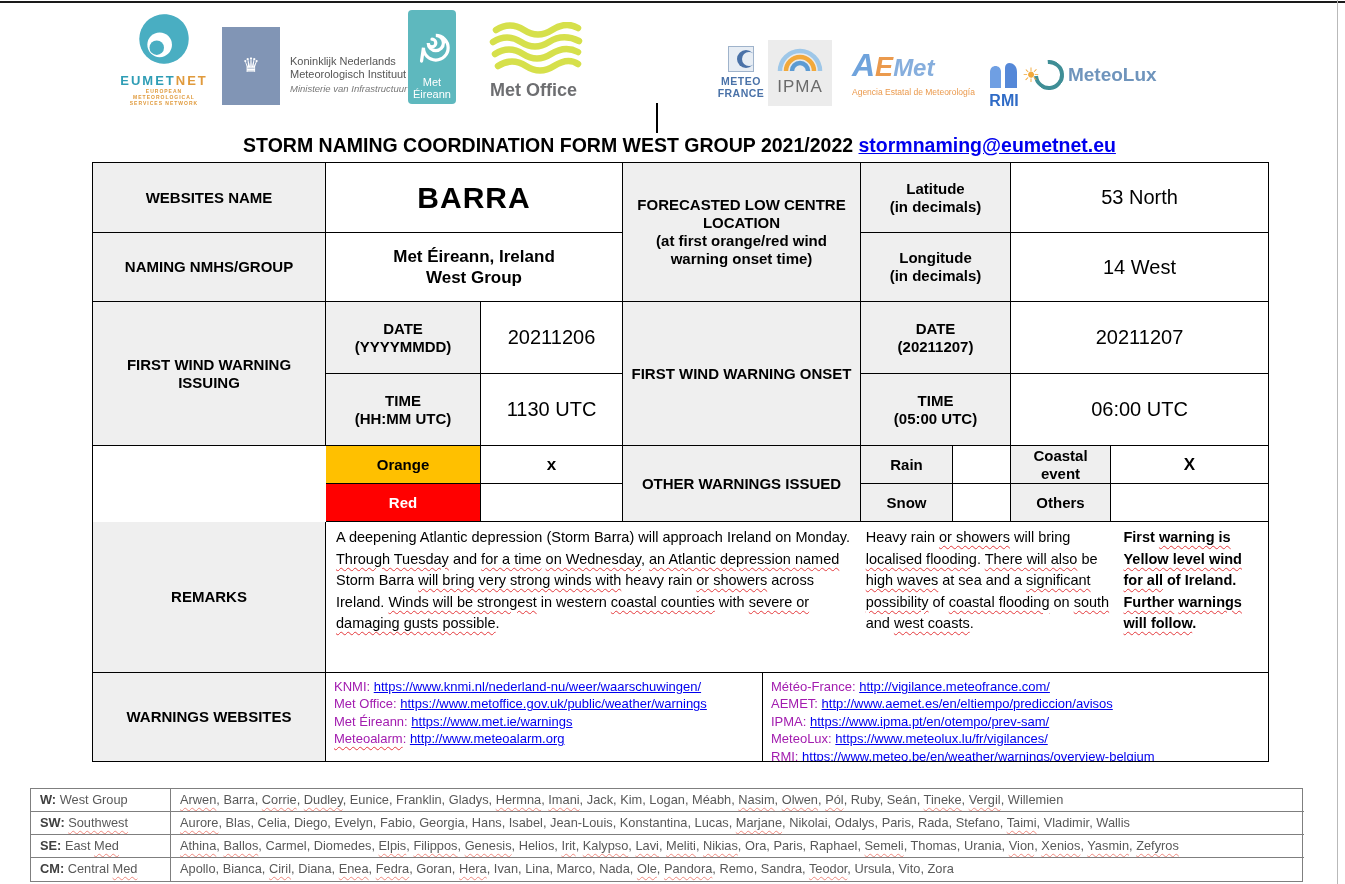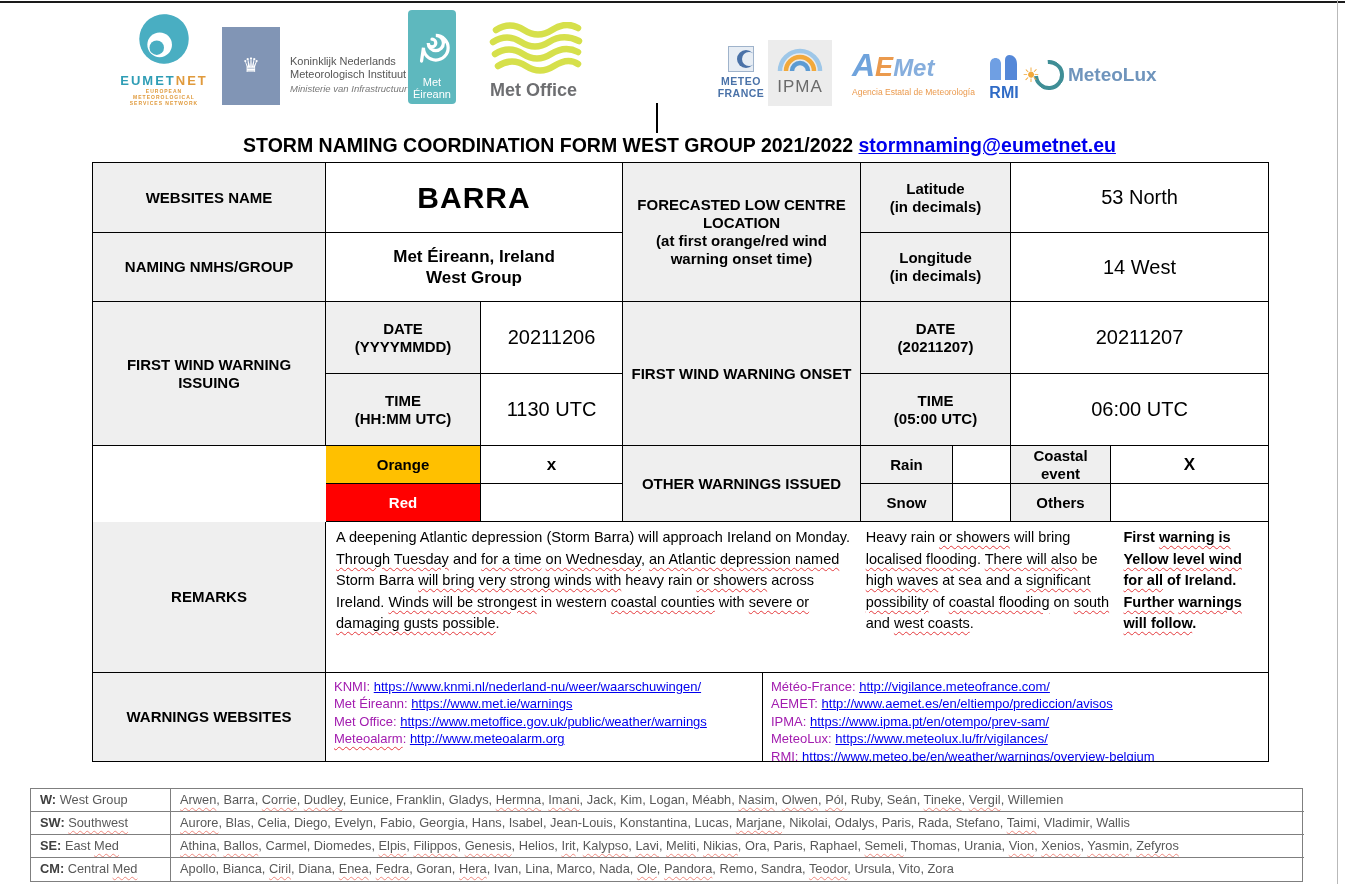--- a/index.html
+++ b/index.html
@@ -40,21 +40,21 @@
   .mf-t{color:#4a72a8;font-weight:bold;font-size:10.5px;line-height:12px;margin-top:3px;letter-spacing:.5px;}
   
   .ipma{left:768px;top:40px;width:64px;height:66px;background:#ececec;text-align:center;padding-top:6px;box-sizing:border-box;}
   .ipma-t{color:#6b6b6b;font-size:17px;letter-spacing:1px;margin-top:1px;}
   
   .aemet{left:852px;top:50px;width:130px;text-align:left;}
   .ae-name{font-style:italic;font-weight:bold;line-height:30px;}
   .ae-a{color:#6fa3dc;font-size:32px;} .ae-e{color:#eb9a4d;font-size:27px;} .ae-m{color:#86aedd;font-size:24px;}
   .ae-tag{color:#eb9a4d;font-size:8.5px;margin-top:1px;}
   
-  .rmi{left:984px;top:52px;width:40px;text-align:center;}
+  .rmi{left:984px;top:60px;width:40px;text-align:center;}
   .rmi-t{color:#2f6bc6;font-weight:bold;font-size:16px;margin-top:-2px;}
   
   .mlux{left:1022px;top:60px;display:flex;align-items:center;}
   .mlux-sun{color:#f2a93b;font-size:20px;margin-right:-6px;z-index:2;}
   .mlux-swirl{width:22px;height:22px;border:4px solid #3f8e96;border-left-color:transparent;border-radius:50%;transform:rotate(40deg);}
   .mlux-t{color:#6f94bc;font-weight:bold;font-size:19px;margin-left:4px;}
 
   
   .title{position:absolute;left:92px;top:134px;width:1175px;text-align:center;
          font-size:19.5px;font-weight:bold;white-space:nowrap;}
@@ -297,22 +297,22 @@
         <p><span>A deepening Atlantic depression (Storm Barra) will approach Ireland on Monday. </span><span class="sq">Through Tuesday</span><span> and </span><span class="sq">for a time</span><span> </span><span class="sq">on Wednesday</span><span>, </span><span class="sq">an Atlantic depression named</span><span> Storm Barra </span><span class="sq">will bring very strong winds with</span><span> heavy rain </span><span class="sq">or showers</span><span> across Ireland. </span><span class="sq">Winds will be strongest</span><span> in western </span><span class="sq">coastal counties</span><span> with </span><span class="sq">severe or damaging gusts possible</span><span>.</span></p>
         <p><span>Heavy rain </span><span class="sq">or showers</span><span> will bring </span><span class="sq">localised flooding</span><span>. </span><span class="sq">There will also</span><span> be </span><span class="sq">high waves</span><span> at sea and a </span><span class="sq">significant possibility</span><span> of </span><span class="sq">coastal flooding</span><span> on </span><span class="sq">south</span><span> and </span><span class="sq">west coasts</span><span>.</span></p>
         <p>&nbsp;</p>
         <p class="b"><span>First </span><span class="sq">warning is Yellow level wind for all</span><span> of Ireland. </span><span class="sq">Further</span><span> </span><span class="sq">warnings will follow</span><span>.</span></p>
       </div>
 
     <div class="cell hdr eb" style="grid-area:8/1/9/2">WARNINGS WEBSITES</div>
     <div class="cell websites er eb" style="grid-area:8/2/9/9">
       <div class="wcol wleft">
           <div class="wline"><span class="wlabel"><span>KNMI: </span></span><a class="url" href="#">https://www.knmi.nl/nederland-nu/weer/waarschuwingen/</a></div>
+          <div class="wline"><span class="wlabel"><span>Met Office: </span></span><a class="url" href="#">https://www.metoffice.gov.uk/public/weather/warnings</a></div>
           <div class="wline"><span class="wlabel"><span>Met Éireann: </span></span><a class="url" href="#">https://www.met.ie/warnings</a></div>
-          <div class="wline"><span class="wlabel"><span>Met Office: </span></span><a class="url" href="#">https://www.metoffice.gov.uk/public/weather/warnings</a></div>
           <div class="wline"><span class="wlabel"><span class="sq">Meteoalarm</span><span>: </span></span><a class="url" href="#">http://www.meteoalarm.org</a></div>
         </div>
       <div class="wcol">
           <div class="wline"><span class="wlabel"><span>Météo-France: </span></span><a class="url" href="#">http://vigilance.meteofrance.com/</a></div>
           <div class="wline"><span class="wlabel"><span>AEMET: </span></span><a class="url" href="#">http://www.aemet.es/en/eltiempo/prediccion/avisos</a></div>
           <div class="wline"><span class="wlabel"><span>IPMA: </span></span><a class="url" href="#">https://www.ipma.pt/en/otempo/prev-sam/</a></div>
           <div class="wline"><span class="wlabel"><span>MeteoLux: </span></span><a class="url" href="#">https://www.meteolux.lu/fr/vigilances/</a></div>
           <div class="wline"><span class="wlabel"><span>RMI:  </span></span><a class="url" href="#">https://www.meteo.be/en/weather/warnings/overview-belgium</a></div>
         </div>
     </div>

